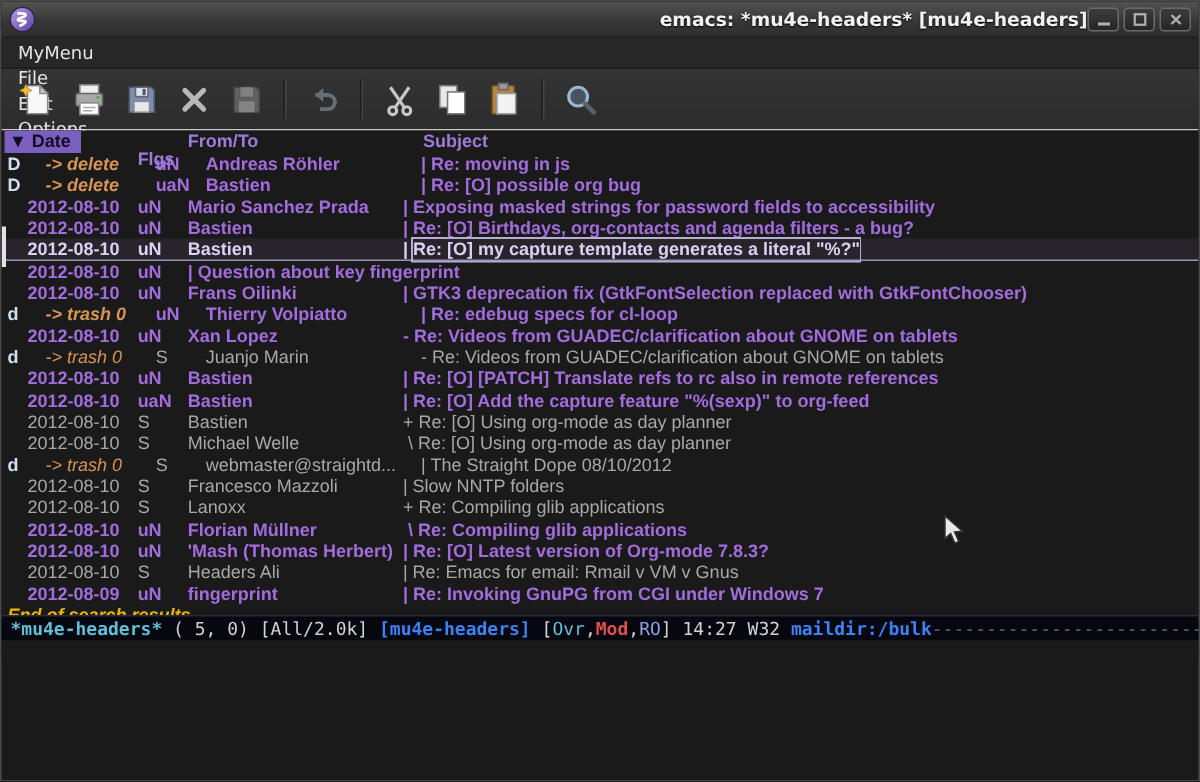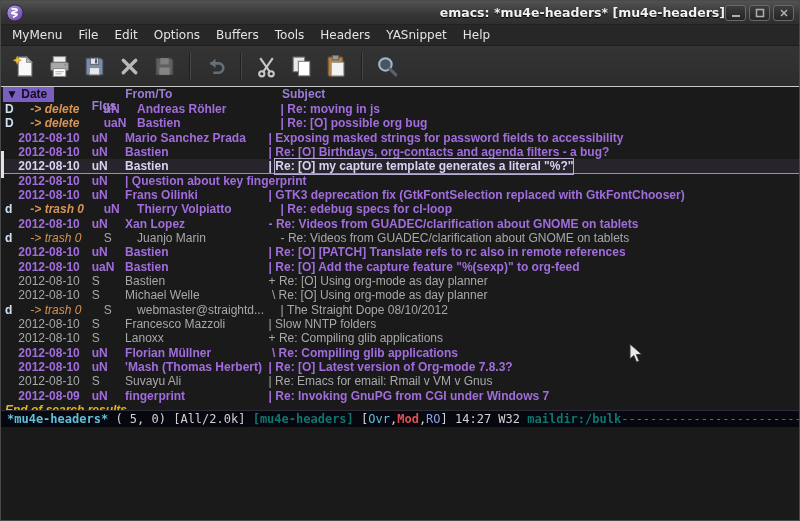--- a/index.html
+++ b/index.html
@@ -16,21 +16,21 @@
     border-bottom:1px solid #222;
   }
   .app-icon { width:18px; height:18px; margin-right:4px; flex:0 0 auto; }
   .title-text { flex:1; text-align:right; color:#f2f2f2; font-size:12.5px; font-weight:bold;
     text-shadow:0 1px 1px #000; }
   .win-controls { display:flex; gap:3px; }
   .win-btn { width:21px; height:16px; background:linear-gradient(#3c3c3c,#262626);
     border:1px solid #6a6a6a; border-radius:3px; display:flex; align-items:center; justify-content:center; cursor:pointer; }
   
   .menubar { height:21px; background:#272727; display:flex; align-items:stretch; padding-left:3px;
-    border-bottom:1px solid #1c1c1c; }
+    border-bottom:1px solid #1c1c1c;flex-direction:column; }
   .menu-item { color:#e4e4e4; font-size:12px; padding:3px 8px 0 8px; cursor:pointer; }
   
   .toolbar { height:41px; background:linear-gradient(#343434,#2c2c2c);
     display:flex; align-items:center; padding-left:6px;
     border-bottom:1px solid #c9c9c9; }
   .tool-btn { width:35px; height:32px; display:flex; align-items:center; justify-content:center;
     border-radius:3px; cursor:pointer; }
   .tool-btn svg { width:25px; height:25px; }
   .tool-sep { width:0; height:26px; border-left:1px solid #1f1f1f; border-right:1px solid #474747; margin:0 7px; }
   
@@ -62,21 +62,21 @@
   .msg-row.marked .c-mark { color:#cfe0f2; font-weight:bold; font-style:normal; }
   .msg-row.marked .c-date { color:#d79454; font-style:italic;margin-left:12px; }
   .footer { padding-left:4px; height:14.33px; line-height:14.33px;
     color:#eab308; font-style:italic; font-weight:bold; white-space:pre; }
   
   .modeline { height:17px; line-height:16px; background:#07070f; border-top:1px solid #2b2b3a;
     font-family:"DejaVu Sans Mono", monospace; font-size:12px;
     white-space:pre; overflow:hidden; padding-left:6px; }
   .ml-buffer-name { color:#5fc0d8; font-weight:bold; }
   .ml-plain { color:#d2d2d2; }
-  .ml-mode  { color:#0f766e; font-weight:bold; }
+  .ml-mode  { color:#3b82f6; font-weight:bold; }
   .ml-cyan  { color:#5fc0d8;text-align:right; }
   .ml-red   { color:#e04f4f; font-weight:bold; }
   .ml-blue  { color:#8f9fe8; }
   .ml-dim   { color:#6a6a6a; }
   
   .echo-area { height:15px; background:#1a1a1a; }
   
   .mouse { position:absolute; left:628px; top:342px; z-index:20; pointer-events:none; }
 </style>
 </head>
@@ -370,21 +370,21 @@
       <span class="c-date">2012-08-10</span>
       <span class="c-flags">uN</span>
       <span class="c-from">'Mash (Thomas Herbert)</span>
       <span class="c-prefix">| </span>
       <span class="c-subj">Re: [O] Latest version of Org-mode 7.8.3?</span>
     </div>
         <div class="msg-row seen">
       <span class="c-mark"></span>
       <span class="c-date">2012-08-10</span>
       <span class="c-flags">S</span>
-      <span class="c-from">Suvayu Ali</span>
+      <span class="c-from">Headers Ali</span>
       <span class="c-prefix">| </span>
       <span class="c-subj">Re: Emacs for email: Rmail v VM v Gnus</span>
     </div>
         <div class="msg-row unread">
       <span class="c-mark"></span>
       <span class="c-date">2012-08-09</span>
       <span class="c-flags">uN</span>
       <span class="c-from">fingerprint</span>
       <span class="c-prefix">| </span>
       <span class="c-subj">Re: Invoking GnuPG from CGI under Windows 7</span>

